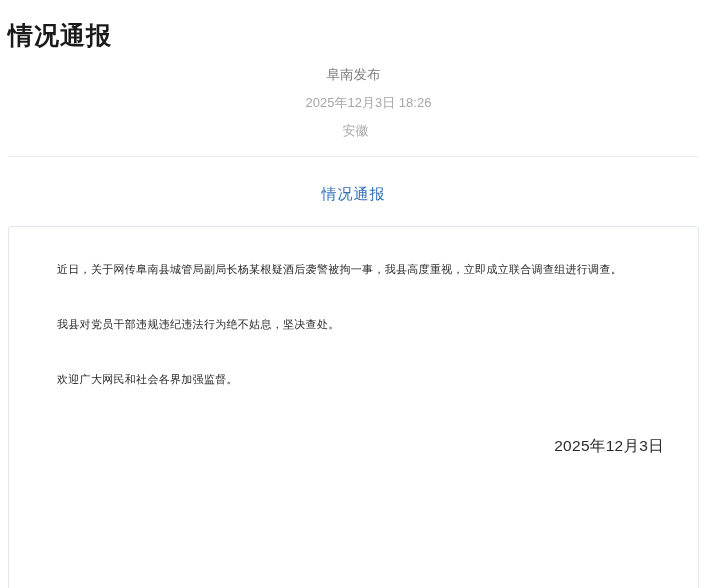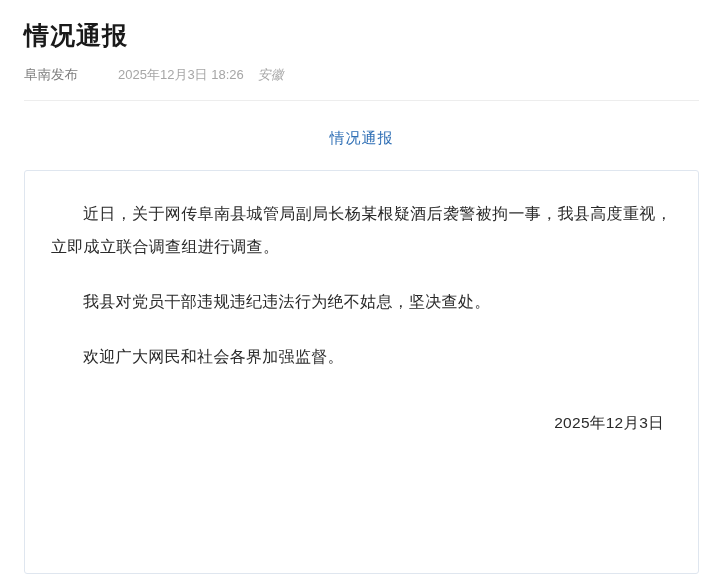--- a/index.html
+++ b/index.html
@@ -11,51 +11,51 @@
     height: 588px;
     background: #ffffff;
     font-family: "Liberation Sans", "DejaVu Sans", sans-serif;
     color: #222222;
     overflow: hidden;
   }
   .page {
     width: 717px;
     height: 588px;
     box-sizing: border-box;
-    padding: 14px 18px 0 24px;
+    padding: 14px 18px 0 8px;
     position: relative;
   }
   .article-title {
     font-size: 25px;
     font-weight: bold;
     color: #1a1a1a;
     letter-spacing: 1px;
     line-height: 34px;
     margin: 4px 0 0 0;
   }
   .meta-row {
     margin-top: 14px;
     display: flex;
     align-items: center;
     gap: 10px;
     font-size: 13px;
     color: #9a9a9a;
+    flex-direction: column;
   }
   .meta-source {
     color: #7d7d7d;
     font-size: 13.5px;
   }
   .meta-date {
     color: #a6a6a6;
     margin-left: 30px;
   }
   .meta-region {
     color: #a6a6a6;
     margin-left: 4px;
-    font-style: italic;
   }
   .divider {
     margin-top: 16px;
     border-top: 1px solid #ededed;
   }
   .doc-heading {
     text-align: center;
     color: #2f6fb5;
     font-size: 15px;
     letter-spacing: 1px;
@@ -66,21 +66,21 @@
     margin-top: 22px;
     border: 1px solid #dfe6ef;
     border-radius: 3px;
     background: #ffffff;
     box-sizing: border-box;
     padding: 26px 26px 24px 26px;
     min-height: 404px;
   }
   .notice-card p {
     margin: 0 0 22px 0;
-    font-size: 16px;
+    font-size: 11px;
     line-height: 33px;
     color: #2a2a2a;
     text-align: justify;
     letter-spacing: 0.3px;
   }
   .indent {
     text-indent: 2em;
   }
   .sign-block {
     margin-top: 34px;

